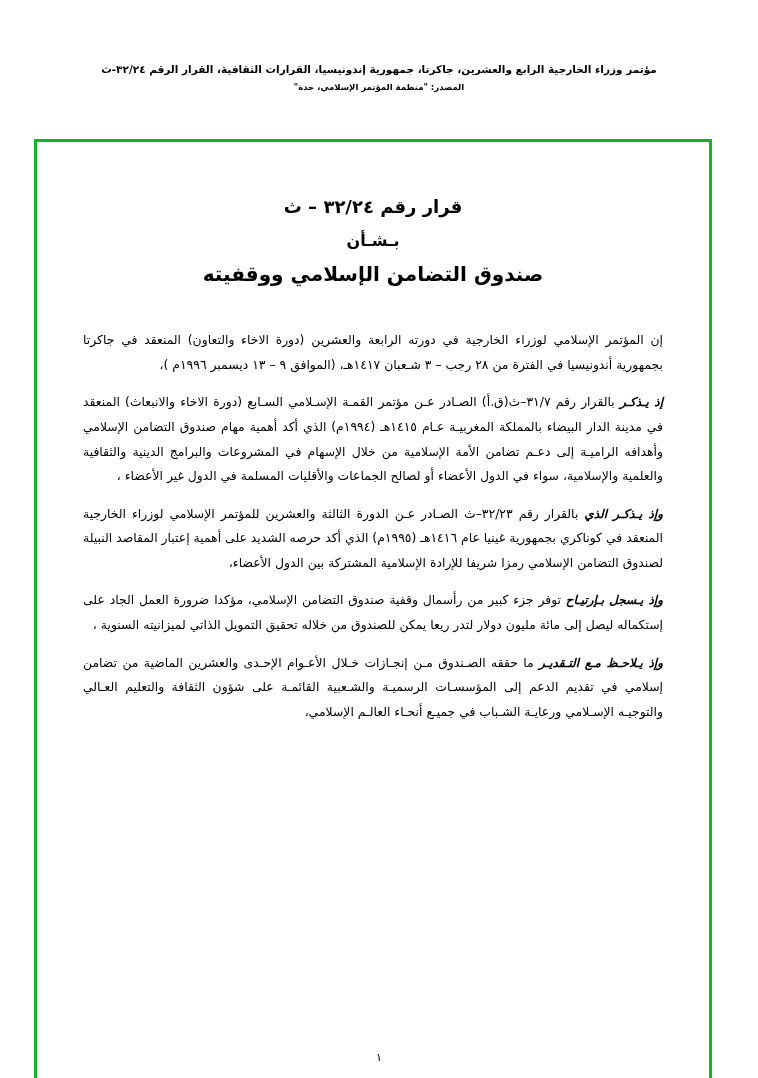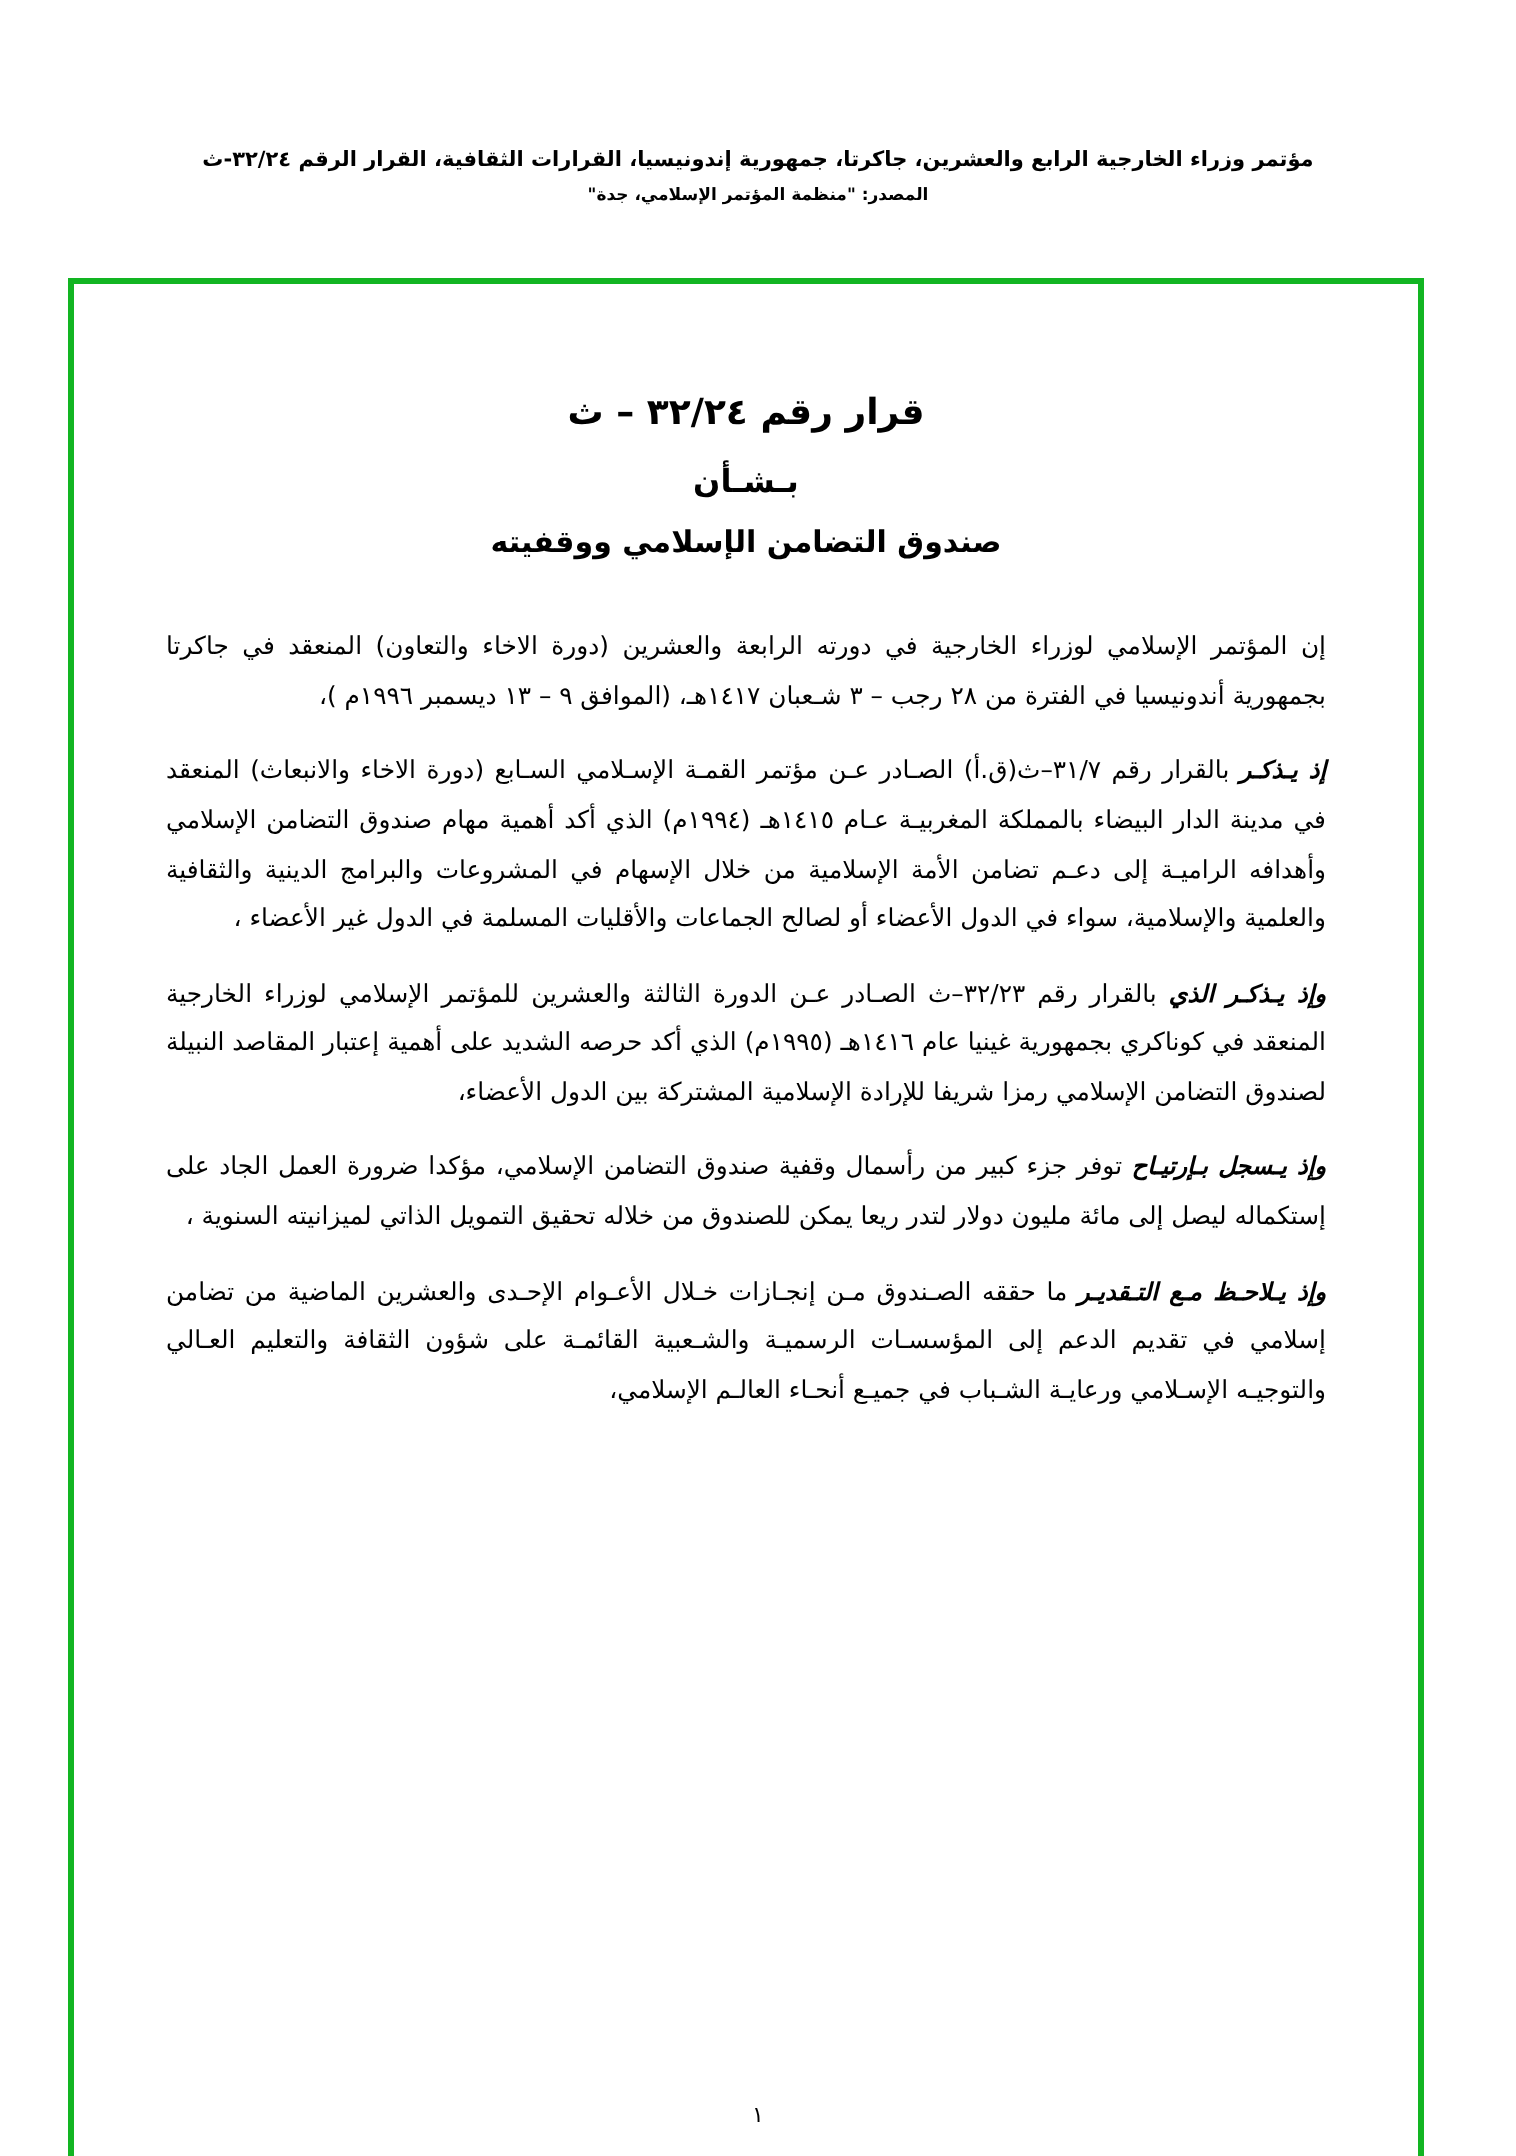--- a/index.html
+++ b/index.html
@@ -13,21 +13,21 @@
     font-family: "DejaVu Sans", "Liberation Sans", sans-serif;
     color: #000000;
     position: relative;
     overflow: hidden;
   }
   .page {
     width: 758px;
     height: 1078px;
     position: relative;
     box-sizing: border-box;
-    padding: 11px;
+    padding: 0;
   }
   .header-block {
     text-align: center;
     padding-top: 62px;
   }
   .header-line1 {
     font-size: 10.5px;
     font-weight: bold;
     letter-spacing: 0;
     line-height: 1.4;
@@ -66,27 +66,27 @@
     font-weight: bold;
     letter-spacing: 1px;
   }
   .title-sub1 {
     font-size: 16px;
     font-weight: bold;
     margin-top: 14px;
     letter-spacing: 2px;
   }
   .title-sub2 {
-    font-size: 15px;
+    font-size: 20px;
     font-weight: bold;
     margin-top: 12px;
     letter-spacing: 0.5px;
   }
   .body-text {
-    margin-top: 31px;
+    margin-top: 42px;
     font-size: 12.4px;
     line-height: 2.0;
     text-align: justify;
     text-justify: inter-word;
   }
   .para {
     margin-bottom: 9px;
     text-align: justify;
   }
   .para:last-child { margin-bottom: 0; }

